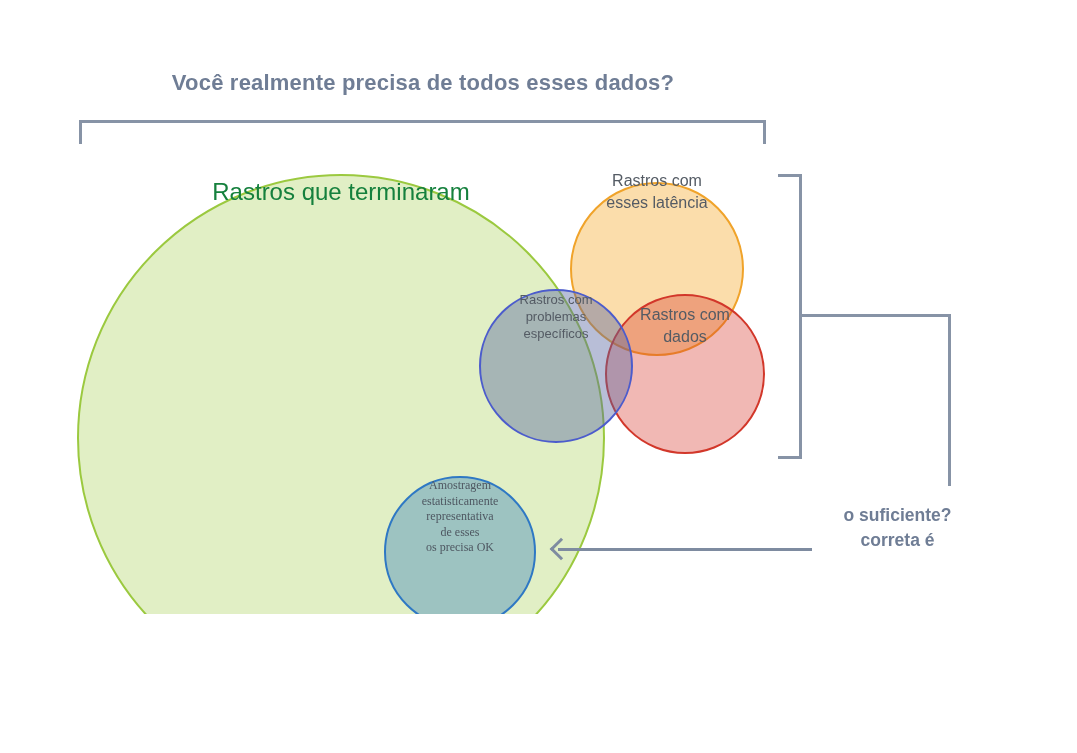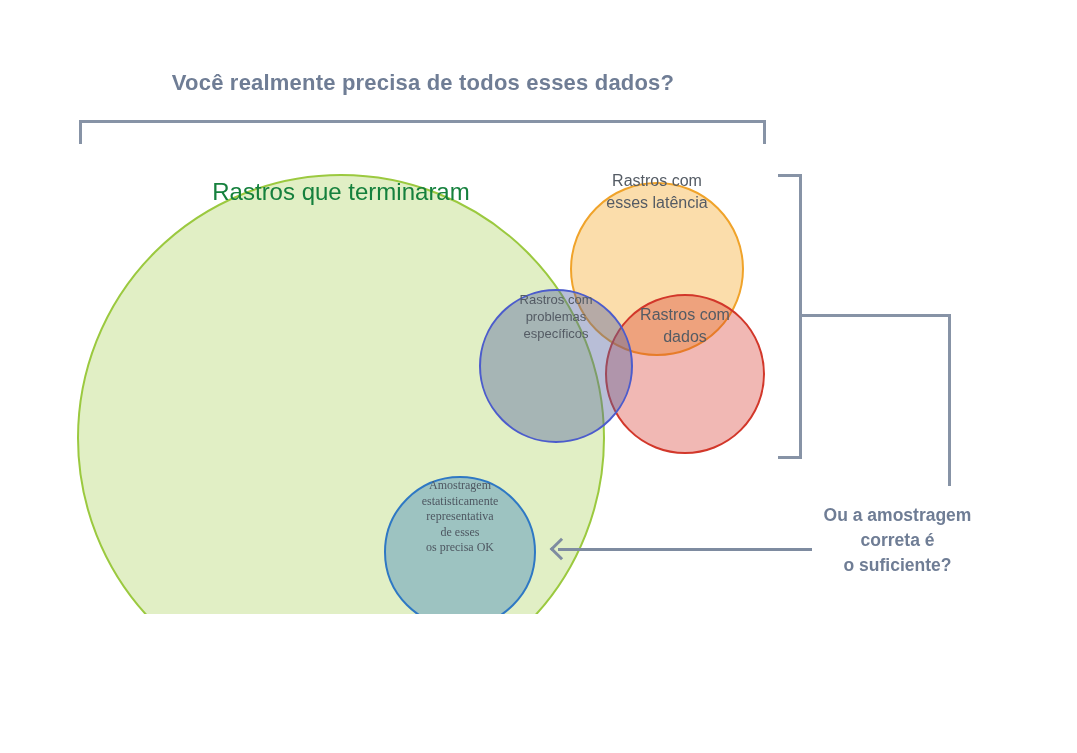--- a/index.html
+++ b/index.html
@@ -150,21 +150,20 @@
     <div id="label-teal" class="circle-label">
       <span>Amostragem</span>
       <span>estatisticamente</span>
       <span>representativa</span>
       <span>de esses</span>
       <span>os precisa OK</span>
     </div>
   </div>
 
   <div id="side-question" class="abs">
-    <span>Ou a amostragem</span>
+    <span>o suficiente?</span>
     <span>correta é</span>
-    <span>o suficiente?</span>
   </div>
 
   <div id="arrow-shaft" class="abs"></div>
   <div id="arrow-head" class="abs"></div>
 
 </div>
 
 </body></html>

